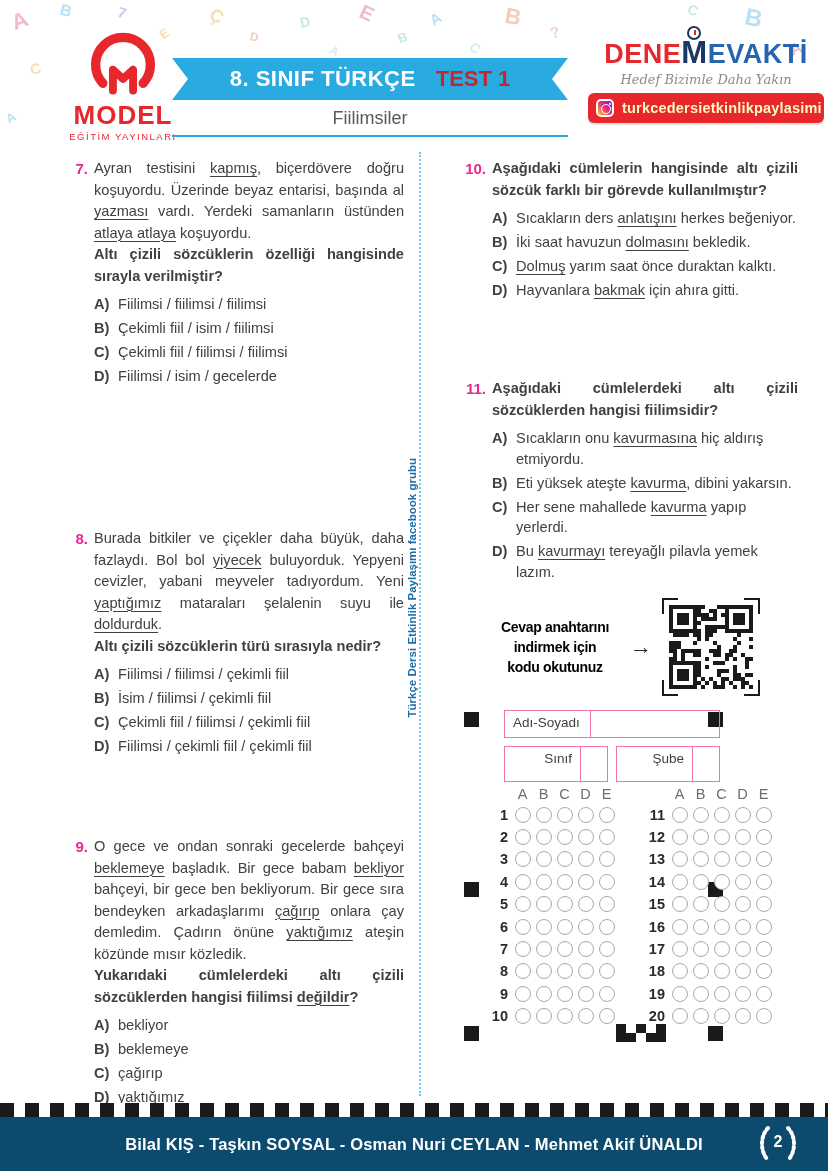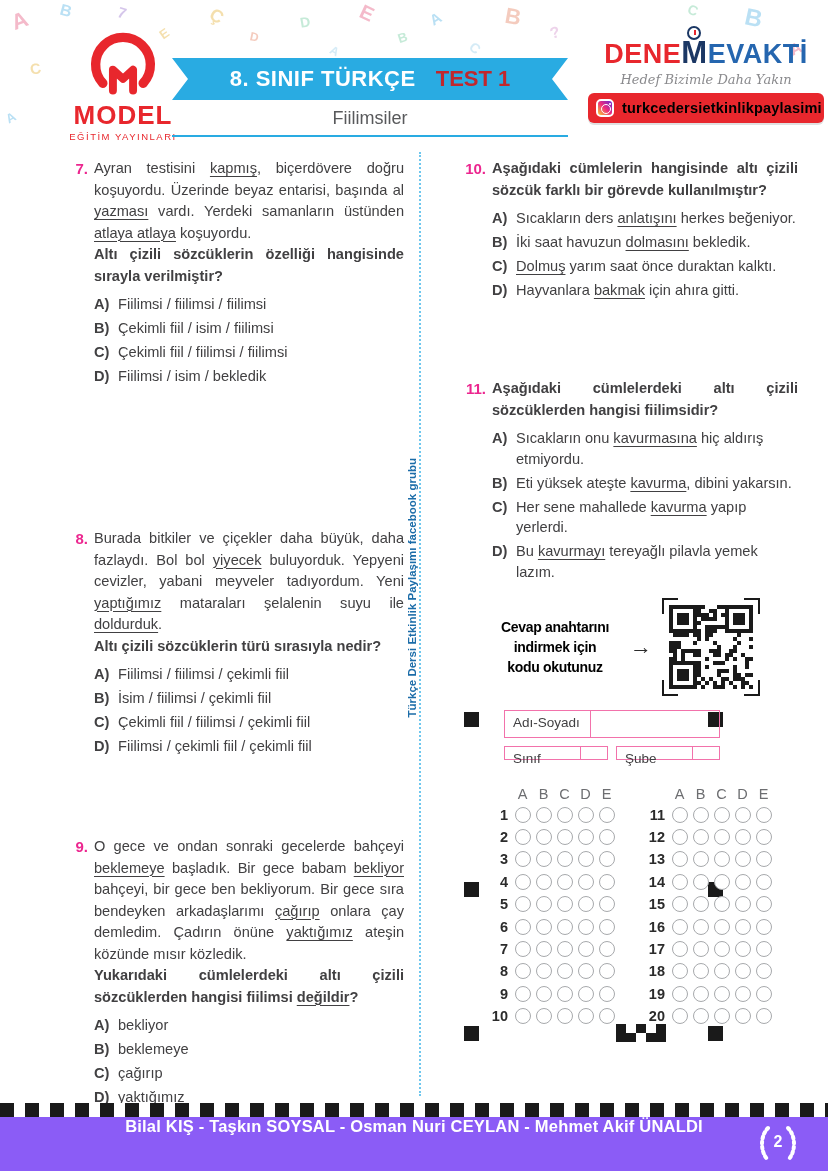--- a/index.html
+++ b/index.html
@@ -33,21 +33,21 @@
   .clock-dial { position:absolute; left:50%; top:-9px; transform:translateX(-50%); width:14px; height:14px;
                 border:2px solid #1b3764; border-radius:50%; background:#fff; }
   .clock-dial::after { content:""; position:absolute; left:5px; top:2px; width:1.5px; height:5px; background:#e8272d; }
   .brand-slogan { font-family:"DejaVu Serif", serif; font-style:italic; color:#8a8a8d; font-size:13px; margin-top:2px; }
   .insta-bar { margin-top:6px; background:#e8272d; border-radius:6px; height:30px; display:flex; align-items:center;
                padding:0 8px; gap:8px; box-shadow:0 2px 0 rgba(0,0,0,.12); }
   .insta-glyph { width:18px; height:18px; border:2px solid #ffffff; border-radius:5px; position:relative; flex:0 0 auto;
                  background:linear-gradient(45deg,#f9ce34,#ee2a7b,#6228d7); }
   .insta-glyph::before { content:""; position:absolute; left:3px; top:3px; width:8px; height:8px; border:1.6px solid #fff; border-radius:50%; }
   .insta-glyph::after  { content:""; position:absolute; right:1.5px; top:1.5px; width:2px; height:2px; background:#fff; border-radius:50%; }
-  .insta-text { color:#000000; font-weight:bold; font-size:14.5px; letter-spacing:.2px; }
+  .insta-text { color:#fef9c3; font-weight:bold; font-size:14.5px; letter-spacing:.2px; }
 
   
   .content { position:absolute; top:152px; left:0; width:828px; height:952px; }
   .col { position:absolute; top:6px; }
   .col-left  { left:52px;  width:352px; }
   .col-right { left:450px; width:348px; }
 
   .v-divider { position:absolute; left:419px; top:0; height:944px; border-left:2px dotted #6fc7ee; }
   .v-note { position:absolute; left:408px; top:472px; transform:translateX(-0%);
             writing-mode:vertical-rl; transform:rotate(180deg); white-space:nowrap;
@@ -81,40 +81,40 @@
   .sheet { position:relative; margin-top:14px; height:344px; }
   .regmark { position:absolute; width:15px; height:15px; background:#1a1a1a; }
   .form-row { position:absolute; left:54px; width:216px; display:flex; }
   .fbox { border:1.6px solid #f272ab; display:flex; }
   .fcell { padding:4px 8px; font-size:13.5px; color:#414042; }
   .fcell.lab { border-right:1.6px solid #f272ab; }
   .name-box { width:216px; height:28px; }
   .name-box .lab { width:86px; }
   .name-box .inp { flex:1; }
   .cls-row { display:flex; gap:8px; width:216px; }
-  .cls-box { height:14px; flex:1; }
+  .cls-box { height:36px; flex:1;text-align:right; }
   .cls-box .lab { flex:1; border-right:1.6px solid #f272ab; }
   .cls-box .inp { width:26px; }
 
   .grid-wrap { position:absolute; top:76px; left:36px; display:flex; gap:26px; }
   .ghalf {}
   .ghead { display:flex; margin-left:26px; color:#6d6e71; font-size:14.5px; letter-spacing:0; margin-bottom:2px; }
   .ghead span { width:21px; text-align:center; }
   .grow { display:flex; align-items:center; height:22.4px; }
   .grow .n { width:22px; text-align:right; font-weight:bold; color:#2b2b2b; font-size:14.5px; margin-right:4px; }
   .bubble { width:16px; height:16px; border:1.4px solid #a7a9ac; border-radius:50%; margin:0 2.5px; background:#fff; }
 
   .checkmark { position:absolute; display:grid; grid-template-columns:repeat(5,10px); grid-auto-rows:9px; }
   .checkmark i { display:block; }
   .checkmark i.on { background:#1a1a1a; }
 
   
   .footer { position:absolute; left:0; bottom:0; width:828px; }
   .film-strip { height:14px; background:repeating-linear-gradient(90deg,#1a1a1a 0 14px,#ffffff 14px 25px); }
-  .foot-bar { height:54px; background:#8b5cf6; display:flex; justify-content:center; position:relative; }
+  .foot-bar { height:54px; background:#0c4a6e; display:flex; align-items:center; justify-content:center; position:relative; }
   .authors { color:#ffffff; font-weight:bold; font-size:16.5px; letter-spacing:.2px; }
   .page-badge { position:absolute; right:28px; top:5px; width:44px; height:44px; }
   .page-badge svg { position:absolute; inset:0; }
   .page-num { position:absolute; inset:0; display:flex; align-items:center; justify-content:center;
               color:#ffffff; font-weight:bold; font-size:16px; padding-bottom:4px; }
 </style>
 </head>
 <body>
 
 <div class="page">
@@ -188,21 +188,21 @@
               <div class="option">
                 <b>B)</b>
                 <span><span>Çekimli fiil / isim / fiilimsi</span></span>
               </div>
               <div class="option">
                 <b>C)</b>
                 <span><span>Çekimli fiil / fiilimsi / fiilimsi</span></span>
               </div>
               <div class="option">
                 <b>D)</b>
-                <span><span>Fiilimsi / isim / bekledik</span></span>
+                <span><span>Fiilimsi / isim / gecelerde</span></span>
               </div>
             </div>
           </div>
         </div>
         <div class="question" style="margin-top: 138px;">
           <div class="qnum">8.</div>
           <div class="qbody">
             <p class="stem"><span>Burada bitkiler ve çiçekler daha büyük, daha fazlaydı. Bol bol </span><span class="useg">yiyecek</span><span> buluyorduk. Yepyeni cevizler, yabani meyveler tadıyordum. Yeni </span><span class="useg">yaptığımız</span><span> mataraları şelalenin suyu ile </span><span class="useg">doldurduk</span><span>.</span></p>
             <p class="ask"><span>Altı çizili sözcüklerin türü sırasıyla nedir?</span></p>
             <div class="options">

